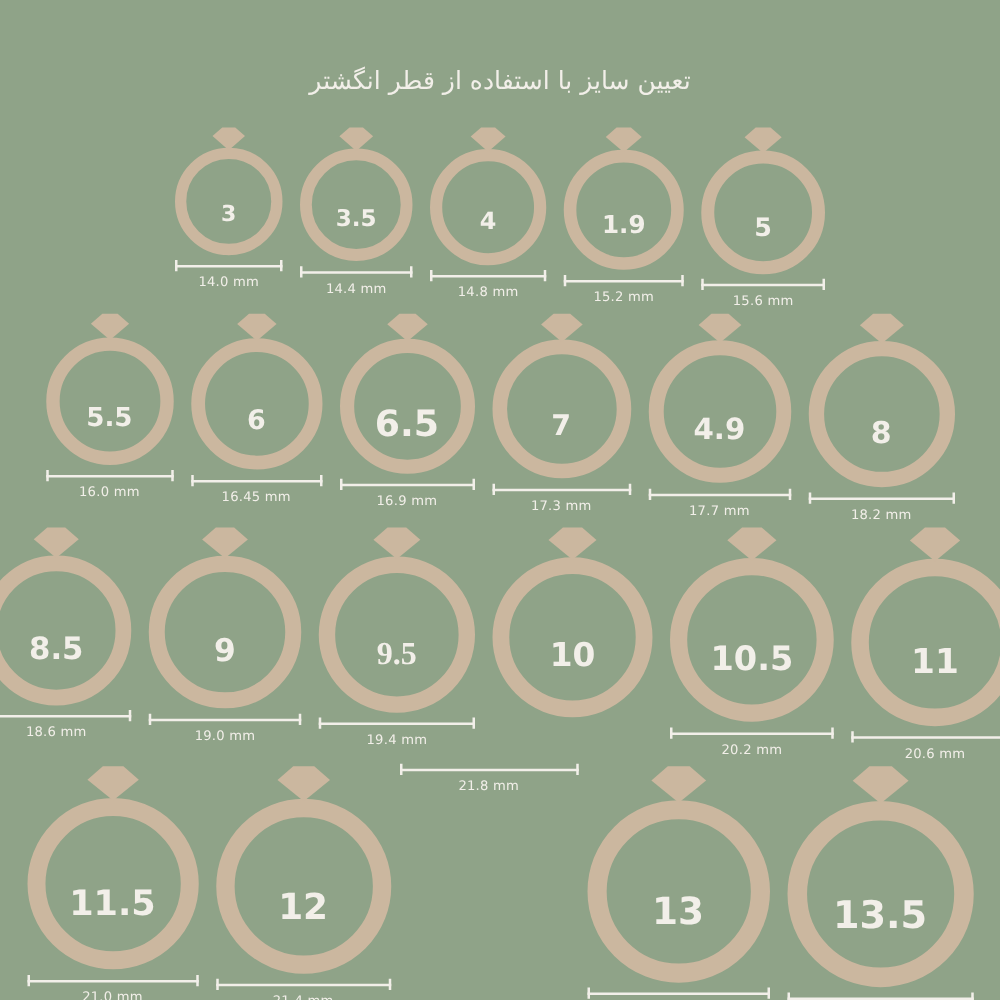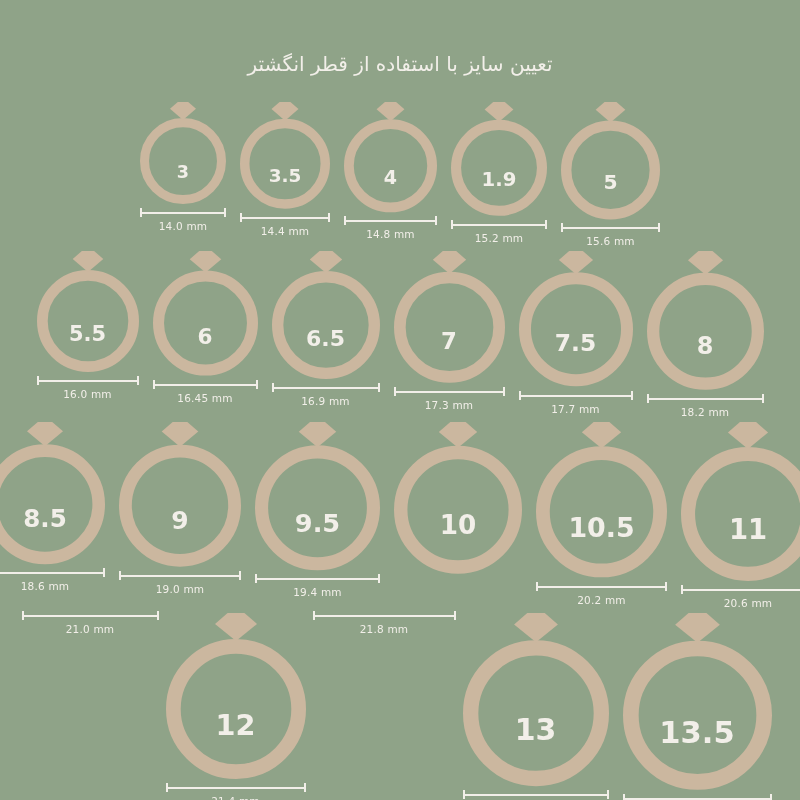--- a/index.html
+++ b/index.html
@@ -223,21 +223,21 @@
             </div>
             <div class="mm-text">16.45 mm</div>
           </div>
         </div>
         <div class="ring-cell">
           <div class="ring-wrap" style="width: 122px; height: 134.088px;">
             <svg width="122" height="134.088" class="ring-svg">
               <circle cx="61" cy="78.088" r="48.33" fill="none" stroke="#cbb79f" stroke-width="11.34"></circle>
               <path d="M 44.80 12.44 L 54.52 4.00 L 67.48 4.00 L 77.20 12.44 L 61.00 26.09 Z" fill="#cbb79f"></path>
             </svg>
-            <div class="ring-label" style="font-size: 22px; color: rgb(242, 239, 233); padding-top: 24.088px;">6.5</div>
+            <div class="ring-label" style="font-size: 29px; color: rgb(242, 239, 233); padding-top: 24.088px;">6.5</div>
           </div>
           <div class="mm-wrap">
             <div class="mm-bar" style="width: 108px;">
               <div class="line"></div>
               <div class="cap left"></div>
               <div class="cap right"></div>
             </div>
             <div class="mm-text">16.9 mm</div>
           </div>
         </div>
@@ -257,21 +257,21 @@
             </div>
             <div class="mm-text">17.3 mm</div>
           </div>
         </div>
         <div class="ring-cell">
           <div class="ring-wrap" style="width: 128px; height: 141.204px;">
             <svg width="128" height="141.204" class="ring-svg">
               <circle cx="64" cy="82.204" r="51.015" fill="none" stroke="#cbb79f" stroke-width="11.969999999999999"></circle>
               <path d="M 46.90 12.91 L 57.16 4.00 L 70.84 4.00 L 81.10 12.91 L 64.00 27.20 Z" fill="#cbb79f"></path>
             </svg>
-            <div class="ring-label" style="font-size: 23.37px; color: rgb(242, 239, 233); padding-top: 25.204px;">7.5</div>
+            <div class="ring-label" style="font-size: 23.37px; color: rgb(242, 239, 233); padding-top: 25.204px;">4.9</div>
           </div>
           <div class="mm-wrap">
             <div class="mm-bar" style="width: 114px;">
               <div class="line"></div>
               <div class="cap left"></div>
               <div class="cap right"></div>
             </div>
             <div class="mm-text">17.7 mm</div>
           </div>
         </div>
@@ -321,21 +321,21 @@
           <div class="mm-wrap">
             <div class="mm-bar" style="width: 122px;">
               <div class="line"></div>
               <div class="cap left"></div>
               <div class="cap right"></div>
             </div>
             <div class="mm-text">19.0 mm</div>
           </div>
         </div>
         <div class="ring-cell">
-          <div class="ring-wrap" style="width: 139px; height: 154.25px;">
+          <div class="ring-wrap" style="width: 139px; height: 154.25px; font-family: Liberation Serif, serif;">
             <svg width="139" height="154.25" class="ring-svg">
               <circle cx="69.5" cy="89.75" r="55.9375" fill="none" stroke="#cbb79f" stroke-width="13.125"></circle>
               <path d="M 50.75 13.76 L 62.00 4.00 L 77.00 4.00 L 88.25 13.76 L 69.50 29.25 Z" fill="#cbb79f"></path>
             </svg>
             <div class="ring-label" style="font-size: 25.625px; color: rgb(242, 239, 233); padding-top: 27.25px;">9.5</div>
           </div>
           <div class="mm-wrap">
             <div class="mm-bar" style="width: 125px;">
               <div class="line"></div>
               <div class="cap left"></div>
@@ -382,20 +382,27 @@
             <div class="mm-bar" style="width: 134px;">
               <div class="line"></div>
               <div class="cap left"></div>
             </div>
             <div class="mm-text">20.6 mm</div>
           </div>
         </div>
       </div>
       <div class="row">
         <div class="ring-cell">
+          <div class="ring-wrap" style="width: 151px; height: 168.482px;">
+            <svg width="151" height="168.482" class="ring-svg">
+              <circle cx="75.5" cy="97.982" r="61.3075" fill="none" stroke="#cbb79f" stroke-width="14.385"></circle>
+              <path d="M 54.95 14.70 L 67.28 4.00 L 83.72 4.00 L 96.05 14.70 L 75.50 31.48 Z" fill="#cbb79f"></path>
+            </svg>
+            <div class="ring-label" style="font-size: 28.085px; color: rgb(242, 239, 233); padding-top: 29.482px;">11.5</div>
+          </div>
           <div class="mm-wrap">
             <div class="mm-bar" style="width: 137px;">
               <div class="line"></div>
               <div class="cap left"></div>
               <div class="cap right"></div>
             </div>
             <div class="mm-text">21.0 mm</div>
           </div>
         </div>
         <div class="ring-cell">

